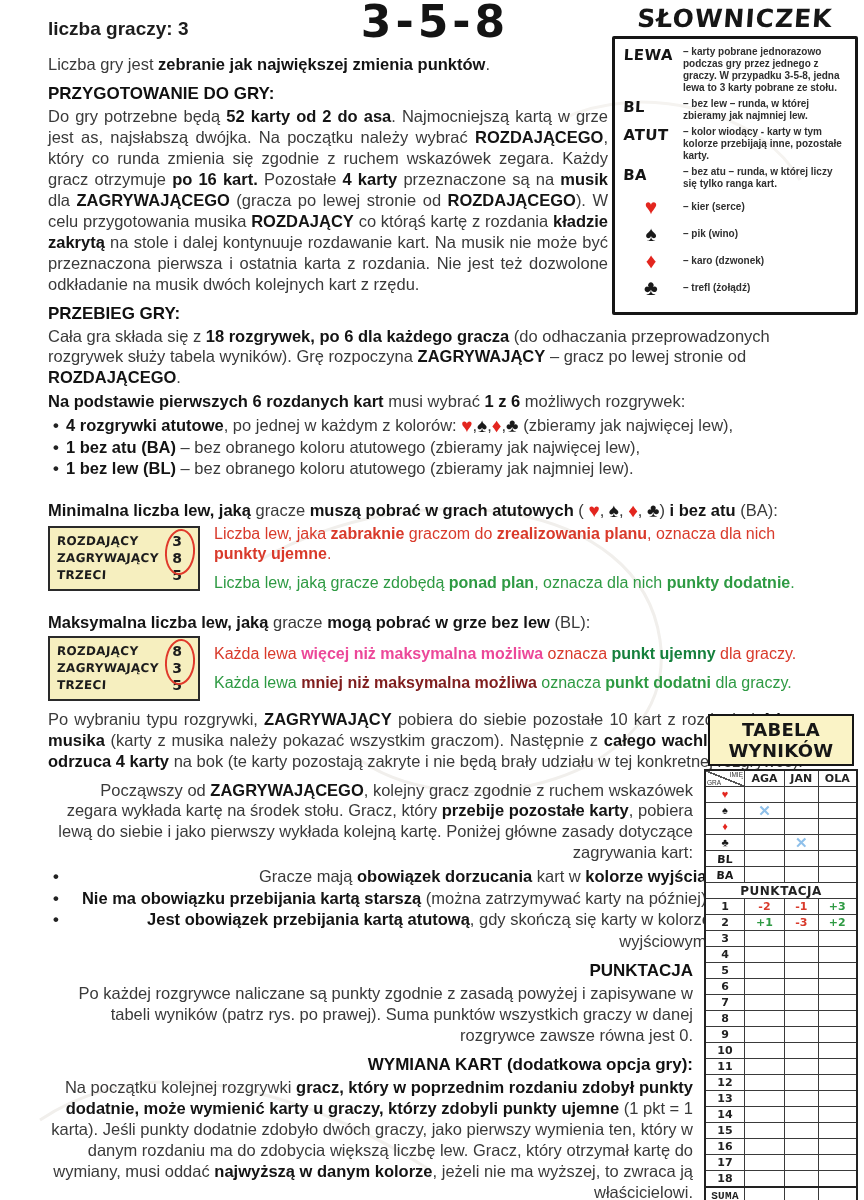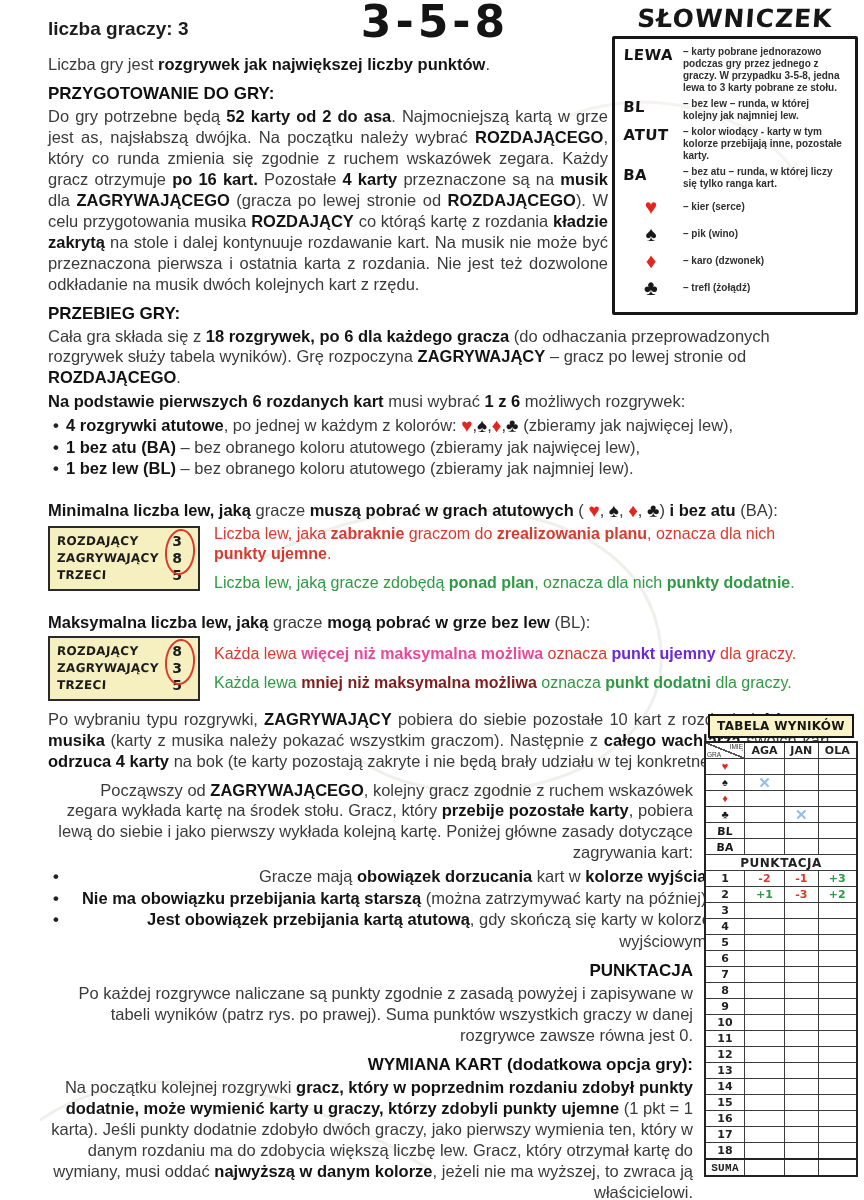--- a/index.html
+++ b/index.html
@@ -44,21 +44,21 @@
   .mini-row{display:flex;justify-content:space-between;align-items:center;height:17px;}
   .mini-label{font-size:12px;letter-spacing:0.3px;color:#1c1c1c;transform:skewX(-3deg);}
   .mini-val{font-size:14px;color:#1c1c1c;padding-right:8px;}
   .red-circle{position:absolute;right:3px;top:1px;width:26px;height:42px;border:2.5px solid #e0392b;
               border-radius:50%;transform:rotate(5deg);}
   .notes{display:flex;flex-direction:column;gap:9px;font-size:16px;line-height:1.25;}
 
   
   .score{position:absolute;top:714px;right:6px;width:154px;}
   .score-title{width:142px;margin:0 auto 3px;border:2px solid #161616;background:#faf3c6;
-               font-size:12px;text-align:center;padding:3px 0;color:#161616;letter-spacing:0.3px;}
+               font-size:18px;text-align:center;padding:3px 0;color:#161616;letter-spacing:0.3px;}
   .score-grid{width:100%;border-collapse:collapse;border:2px solid #222;background:#fff;}
   .score-grid td{border:1px solid #3a3a3a;height:15px;text-align:center;padding:0;font-size:11px;color:#222;}
   .sc-h{font-weight:700;font-size:12px;font-family:"DejaVu Sans",sans-serif;}
   .corner{position:relative;}
   .corner .diag{position:absolute;inset:0;background:linear-gradient(to top right,transparent 47%,#555 47%,#555 53%,transparent 53%);}
   .c-bl{position:absolute;left:1px;bottom:0;font-size:6.5px;color:#333;}
   .c-tr{position:absolute;right:1px;top:0;font-size:6.5px;color:#333;}
   .suit-lab{font-size:14px;line-height:1;}
   .bw-lab{font-family:"DejaVu Sans",sans-serif;font-weight:700;font-size:11px;transform:skewX(-3deg);}
   .xmark{font-size:15px;font-weight:700;line-height:1;}
@@ -88,21 +88,21 @@
 
   <aside class="glossary">
     <div class="glossary-title hand">SŁOWNICZEK</div>
     <div class="glossary-box">
         <div class="g-entry">
           <span class="g-term hand">LEWA</span>
           <span class="g-def">– karty pobrane jednorazowo podczas gry przez jednego z graczy. W przypadku 3-5-8, jedna lewa to 3 karty pobrane ze stołu.</span>
         </div>
         <div class="g-entry">
           <span class="g-term hand">BL</span>
-          <span class="g-def">– bez lew – runda, w której kolejny jak najmniej lew.</span>
+          <span class="g-def">– bez lew – runda, w której zbieramy jak najmniej lew.</span>
         </div>
         <div class="g-entry">
           <span class="g-term hand">ATUT</span>
           <span class="g-def">– kolor wiodący - karty w tym kolorze przebijają inne, pozostałe karty.</span>
         </div>
         <div class="g-entry">
           <span class="g-term hand">BA</span>
           <span class="g-def">– bez atu – runda, w której liczy się tylko ranga kart.</span>
         </div>
         <div class="g-suit">
@@ -119,21 +119,21 @@
         </div>
         <div class="g-suit">
           <span class="g-sym" style="color: rgb(26, 26, 26);">♣</span>
           <span class="g-def">– trefl (żołądź)</span>
         </div>
       </div>
   </aside>
 
   <div class="content">
 
-    <div class="p nar-g"><span>Liczba gry jest </span><span class="b">rozgrywek jak największej liczby punktów</span><span>.</span></div>
+    <div class="p nar-g"><span>Liczba gry jest </span><span class="b">zebranie jak największej zmienia punktów</span><span>.</span></div>
 
     <div class="h nar-g">PRZYGOTOWANIE DO GRY:</div>
     <div class="p nar-g just"><span>Do gry potrzebne będą </span><span class="b">52 karty od 2 do asa</span><span>. Najmocniejszą kartą w grze jest as, najsłabszą dwójka. Na początku należy wybrać </span><span class="b">ROZDAJĄCEGO</span><span>, który co runda zmienia się zgodnie z ruchem wskazówek zegara. Każdy gracz otrzymuje </span><span class="b">po 16 kart.</span><span> Pozostałe </span><span class="b">4 karty</span><span> przeznaczone są na </span><span class="b">musik</span><span> dla </span><span class="b">ZAGRYWAJĄCEGO</span><span> (gracza po lewej stronie od </span><span class="b">ROZDAJĄCEGO</span><span>). W celu przygotowania musika </span><span class="b">ROZDAJĄCY</span><span> co którąś kartę z rozdania </span><span class="b">kładzie zakrytą</span><span> na stole i dalej kontynuuje rozdawanie kart. Na musik nie może być przeznaczona pierwsza i ostatnia karta z rozdania. Nie jest też dozwolone odkładanie na musik dwóch kolejnych kart z rzędu.</span></div>
 
     <div class="h">PRZEBIEG GRY:</div>
     <div class="p"><span>Cała gra składa się z </span><span class="b">18 rozgrywek, po 6 dla każdego gracza</span><span> (do odhaczania przeprowadzonych rozgrywek służy tabela wyników). Grę rozpoczyna </span><span class="b">ZAGRYWAJĄCY</span><span> – gracz po lewej stronie od </span><span class="b">ROZDAJĄCEGO</span><span>.</span></div>
     <div class="p"><span class="b">Na podstawie pierwszych 6 rozdanych kart</span><span> musi wybrać </span><span class="b">1 z 6</span><span> możliwych rozgrywek:</span></div>
     <div class="bul"><span class="b">4 rozgrywki atutowe</span><span>, po jednej w każdym z kolorów: </span><span class="suit" style="color: rgb(227, 38, 31);">♥</span><span>,</span><span class="suit" style="color: rgb(26, 26, 26);">♠</span><span>,</span><span class="suit" style="color: rgb(227, 38, 31);">♦</span><span>,</span><span class="suit" style="color: rgb(26, 26, 26);">♣</span><span> (zbieramy jak najwięcej lew),</span></div>
     <div class="bul"><span class="b">1 bez atu (BA)</span><span> – bez obranego koloru atutowego (zbieramy jak najwięcej lew),</span></div>
     <div class="bul"><span class="b">1 bez lew (BL)</span><span> – bez obranego koloru atutowego (zbieramy jak najmniej lew).</span></div>
@@ -172,21 +172,21 @@
           <div class="mini-row">
             <span class="mini-label hand">ZAGRYWAJĄCY</span>
             <span class="mini-val hand">3</span>
           </div>
           <div class="mini-row">
             <span class="mini-label hand">TRZECI</span>
             <span class="mini-val hand">5</span>
           </div>
         </div>
       <div class="notes">
-        <div><span style="color: rgb(217, 58, 43);">Każda lewa </span><span class="b" style="color: #ec4899;">więcej niż maksymalna możliwa</span><span style="color: rgb(217, 58, 43);"> oznacza </span><span class="b" style="color: #6d28d9;">punkt ujemny</span><span style="color: rgb(217, 58, 43);"> dla graczy.</span></div>
+        <div><span style="color: rgb(217, 58, 43);">Każda lewa </span><span class="b" style="color: #ec4899;">więcej niż maksymalna możliwa</span><span style="color: rgb(217, 58, 43);"> oznacza </span><span class="b" style="color: #15803d;">punkt ujemny</span><span style="color: rgb(217, 58, 43);"> dla graczy.</span></div>
         <div><span style="color: rgb(46, 154, 67);">Każda lewa </span><span class="b" style="color: #7f1d1d;">mniej niż maksymalna możliwa</span><span style="color: rgb(46, 154, 67);"> oznacza </span><span class="b" style="color: rgb(46, 154, 67);">punkt dodatni</span><span style="color: rgb(46, 154, 67);"> dla graczy.</span></div>
       </div>
     </div>
 
     <div class="p just" style="margin-top:6px;"><span>Po wybraniu typu rozgrywki, </span><span class="b">ZAGRYWAJĄCY</span><span> pobiera do siebie pozostałe 10 kart z rozdania i </span><span class="b">4 karty z musika</span><span> (karty z musika należy pokazać wszystkim graczom). Następnie z </span><span class="b">całego wachlarza</span><span> swoich kart </span><span class="b">odrzuca 4 karty</span><span> na bok (te karty pozostają zakryte i nie będą brały udziału w tej konkretnej rozgrywce).</span></div>
 
     <div class="p nar-t just" style="margin-top:8px;"><span>Począwszy od </span><span class="b">ZAGRYWAJĄCEGO</span><span>, kolejny gracz zgodnie z ruchem wskazówek zegara wykłada kartę na środek stołu. Gracz, który </span><span class="b">przebije pozostałe karty</span><span>, pobiera lewą do siebie i jako pierwszy wykłada kolejną kartę. Poniżej główne zasady dotyczące zagrywania kart:</span></div>
     <div class="bul nar-t"><span>Gracze mają </span><span class="b">obowiązek dorzucania</span><span> kart w </span><span class="b">kolorze wyjścia</span><span>!</span></div>
     <div class="bul nar-t"><span class="b">Nie ma obowiązku przebijania kartą starszą</span><span> (można zatrzymywać karty na później).</span></div>
     <div class="bul nar-t"><span class="b">Jest obowiązek przebijania kartą atutową</span><span>, gdy skończą się karty w kolorze wyjściowym.</span></div>

